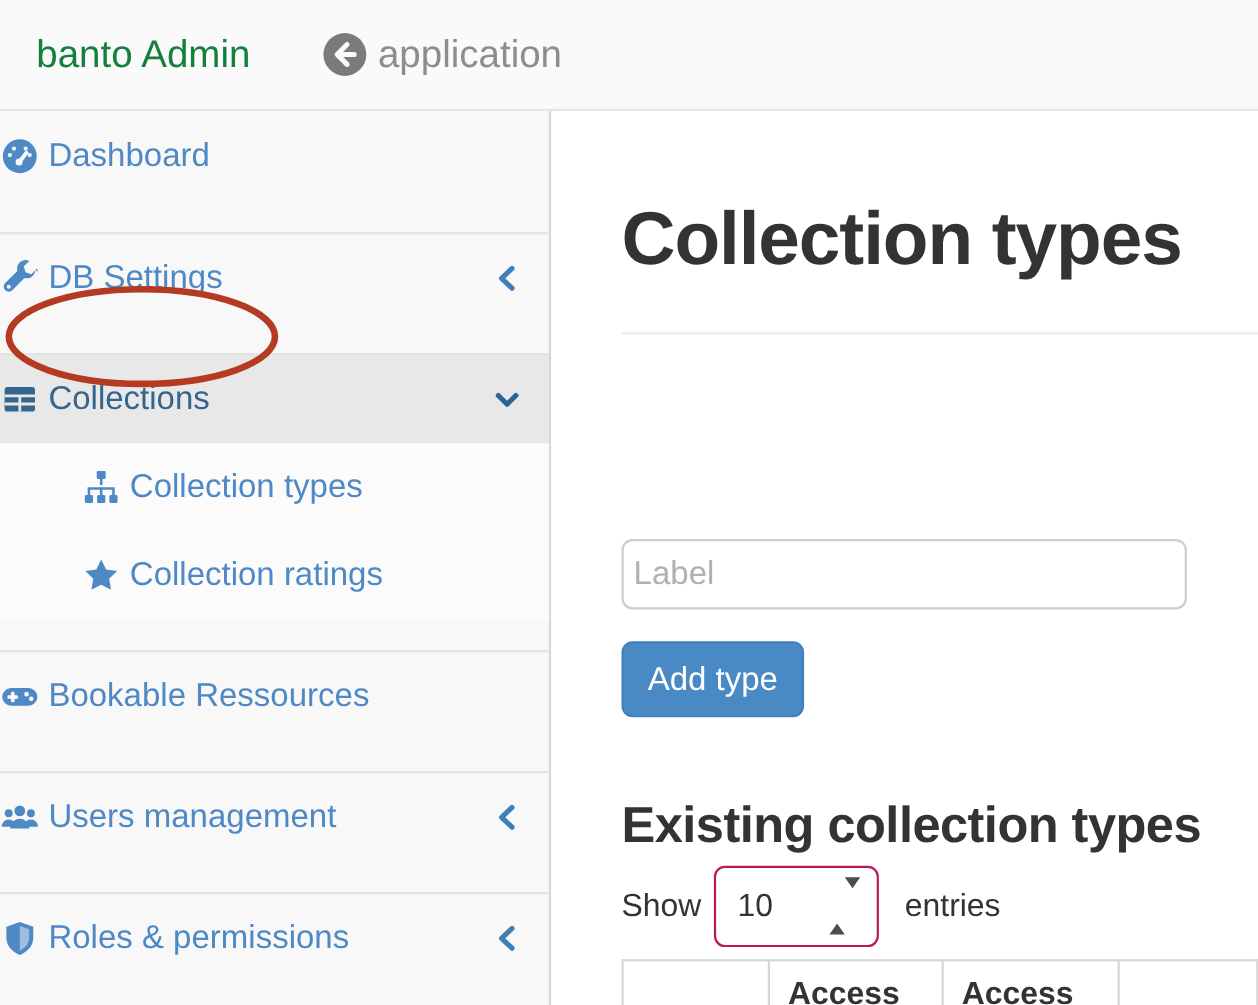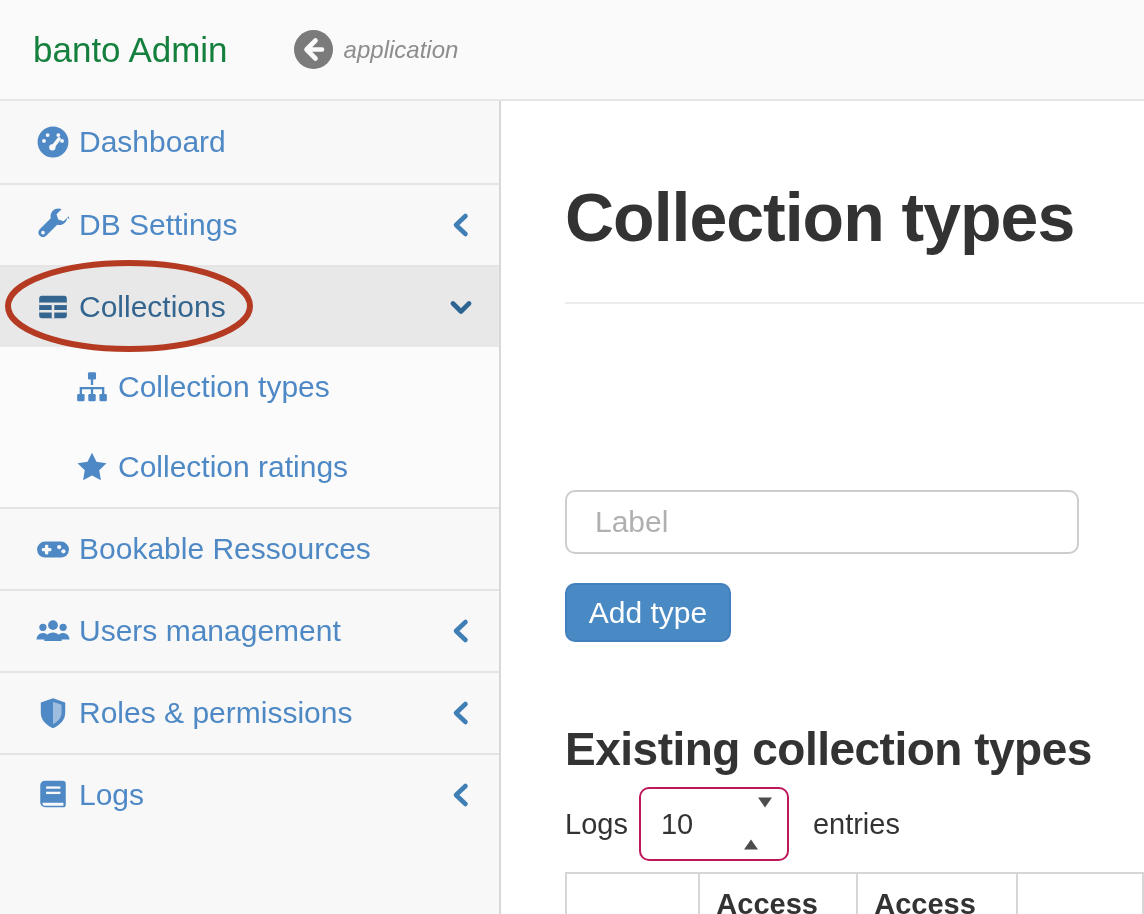--- a/index.html
+++ b/index.html
@@ -11,31 +11,31 @@
   }
   
   .app-header{
     position:absolute;left:0;top:0;width:1144px;height:101px;
     background:#fafafa;border-bottom:2px solid #e5e5e5;
     display:flex;align-items:center;box-sizing:border-box;
   }
   .brand{margin-left:33px;font-size:35px;color:#15803d;}
   .back-group{display:flex;align-items:center;margin-left:65px;cursor:pointer;}
   .back-circle{width:41px;height:41px;display:block;}
-  .back-label{margin-left:10px;font-size:24px;color:#8d8d8d;font-style:italic;}
+  .back-label{margin-left:10px;font-size:35px;color:#8d8d8d;}
   
   .sidebar{
     position:absolute;left:0;top:101px;width:501px;height:813px;
     background:#f8f8f8;border-right:2px solid #d8d8d8;box-sizing:border-box;
   }
   .nav-item{
     position:relative;display:flex;align-items:center;height:82px;
-    padding-left:35px;box-sizing:border-box;cursor:pointer;
-  }
-  .nav-item.bt{border-top:2px solid #e4e4e4;}
+    box-sizing:border-box;cursor:pointer;
+  }
+  .nav-item.bt{border-top:2px solid #e4e4e4;margin-top:28px;}
   .nav-item.active{background:#e8e8e8;}
   .nav-icon{width:36px;height:36px;flex:0 0 36px;display:flex;align-items:center;justify-content:center;}
   .nav-icon svg{width:34px;height:34px;display:block;}
   .nav-label{margin-left:8px;font-size:30px;color:#4e89c5;white-space:nowrap;}
   .nav-item.active .nav-label{color:#33658f;}
   .chevron{position:absolute;right:27px;top:50%;transform:translateY(-50%);width:22px;height:28px;}
   .chevron svg{width:22px;height:28px;display:block;}
   .submenu{background:#fbfbfb;}
   .submenu .nav-item{height:80px;padding-left:74px;}
   .annotation-svg{position:absolute;left:2px;top:157px;pointer-events:none;}
@@ -50,25 +50,25 @@
   .title-rule{position:absolute;left:62px;top:193px;width:700px;height:0;border:0;border-top:2px solid #ececec;}
   .section-heading{
     position:absolute;left:62px;margin:0;width:530px;
     font-size:46px;font-weight:bold;color:#333;line-height:60px;letter-spacing:-0.5px;
   }
   .h-add{top:253px;}
   .h-existing{top:618px;white-space:nowrap;width:700px;}
   .label-input{
     position:absolute;left:62px;top:389px;width:514px;height:64px;box-sizing:border-box;
     border:2px solid #cdcdcd;border-radius:10px;background:#fff;
-    font-family:inherit;font-size:30px;color:#333;padding:0 28px;outline:none;
+    font-family:inherit;font-size:30px;color:#333;padding:0 9px;outline:none;
   }
   .label-input::placeholder{color:#b0b0b0;opacity:1;}
   .add-btn{
-    position:absolute;left:62px;top:482px;width:166px;height:59px;box-sizing:border-box;
+    position:absolute;left:62px;top:482px;width:166px;height:69px;box-sizing:border-box;
     background:#4a8ac4;border:2px solid #4180bd;border-radius:10px;
     color:#ffffff;font-family:inherit;font-size:30px;cursor:pointer;
   }
   .show-row{
     position:absolute;left:62px;top:694px;height:58px;
     display:flex;align-items:center;font-size:29px;color:#333;
   }
   .fake-select{
     width:150px;height:74px;box-sizing:border-box;margin-left:11px;
     border:2px solid #be185d;border-radius:10px;background:#fff;
@@ -264,21 +264,21 @@
   <hr class="title-rule">
 
 
   <input class="label-input" type="text" placeholder="Label" style="">
 
   <button class="add-btn">Add type</button>
 
   <h2 class="section-heading h-existing">Existing collection types</h2>
 
   <div class="show-row">
-    <span>Logs</span>
+    <span>Show</span>
     <div class="fake-select">
       <span class="val">10</span>
       <span class="sel-arrows">
         <span class="up"></span><span class="dn"></span>
       </span>
     </div>
     <span class="entries-label">entries</span>
   </div>
 
   <table class="dt-table">

